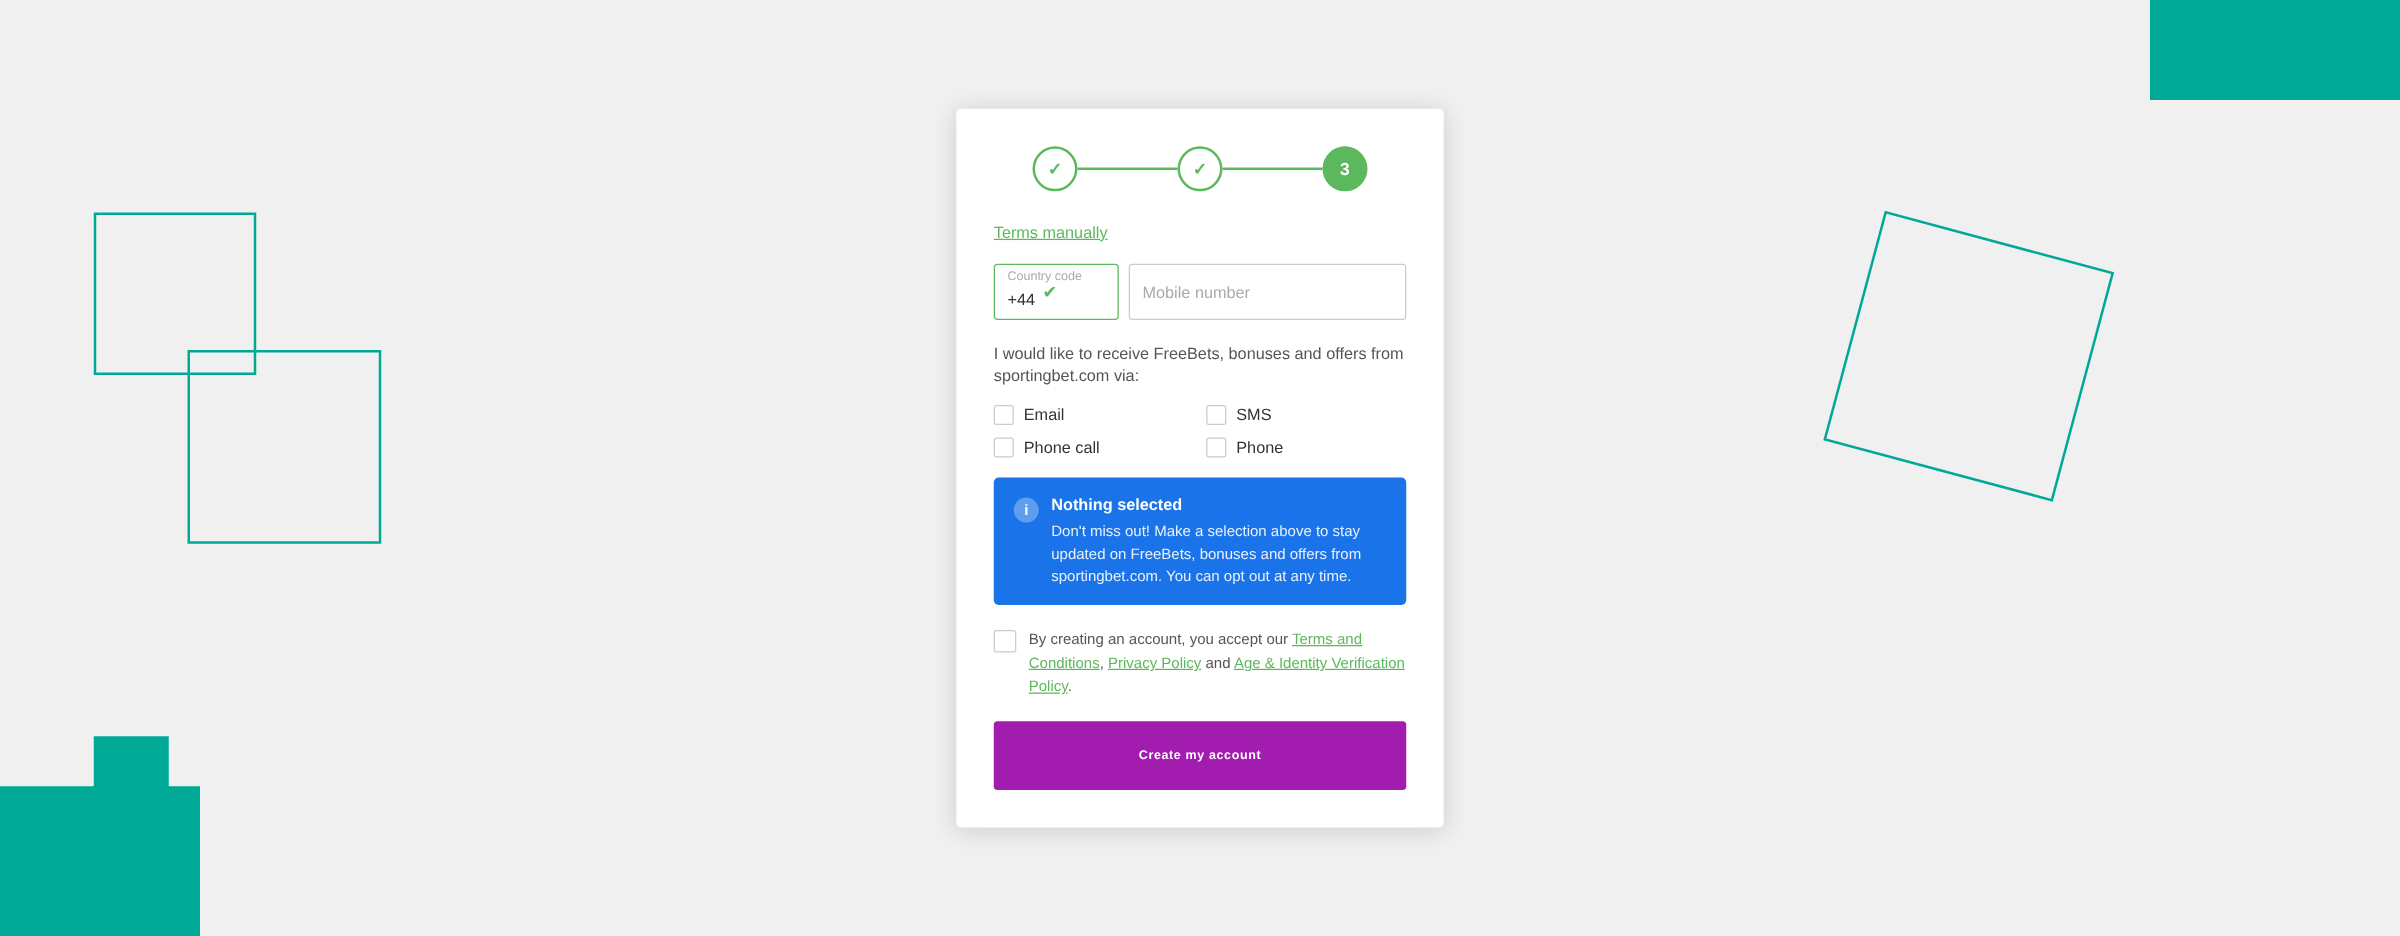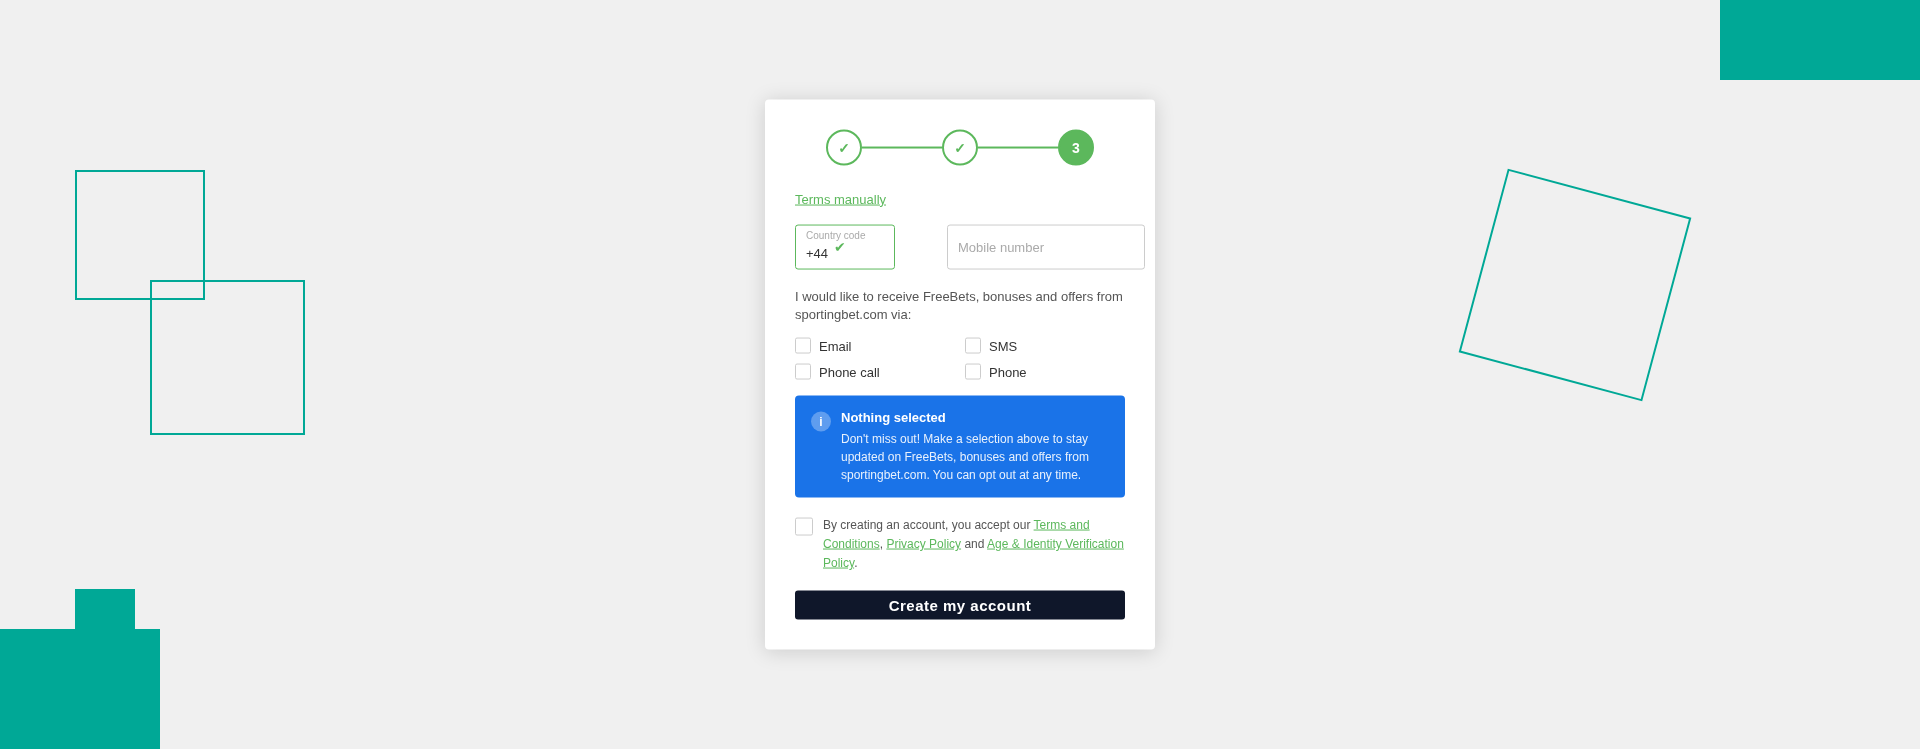--- a/index.html
+++ b/index.html
@@ -200,21 +200,20 @@
     }
 
     .mobile-input {
       flex: 1;
       border: 1px solid #ccc;
       border-radius: 3px;
       padding: 10px;
       font-size: 13px;
       color: #333;
       outline: none;
-      margin-left: 44px;
     }
 
     .mobile-input::placeholder {
       color: #aaa;
     }
 
     
     .offers-text {
       font-size: 13px;
       color: #555;
@@ -225,21 +224,21 @@
     
     .checkboxes-grid {
       display: grid;
       grid-template-columns: 1fr 1fr;
       gap: 10px;
       margin-bottom: 16px;
     }
 
     .checkbox-item {
       display: flex;
-      align-items: flex-end;
+      align-items: center;
       gap: 8px;
       font-size: 13px;
       color: #333;
     }
 
     .checkbox-item input[type="checkbox"] {
       width: 16px;
       height: 16px;
       border: 1px solid #ccc;
       appearance: none;
@@ -319,26 +318,26 @@
     }
 
     .terms-text a {
       color: #5cb85c;
       text-decoration: underline;
     }
 
     
     .create-btn {
       width: 100%;
-      background: #0f172a;
+      background: #a21caf;
       color: #fff;
       border: none;
       border-radius: 3px;
-      padding: 6px;
-      font-size: 15px;
+      padding: 22px;
+      font-size: 10px;
       font-weight: bold;
       cursor: pointer;
       letter-spacing: 0.5px;
     }
   </style>
 </head>
 <body>
 
 <div class="bg-shapes">
   <div class="shape-teal-tr"></div>

